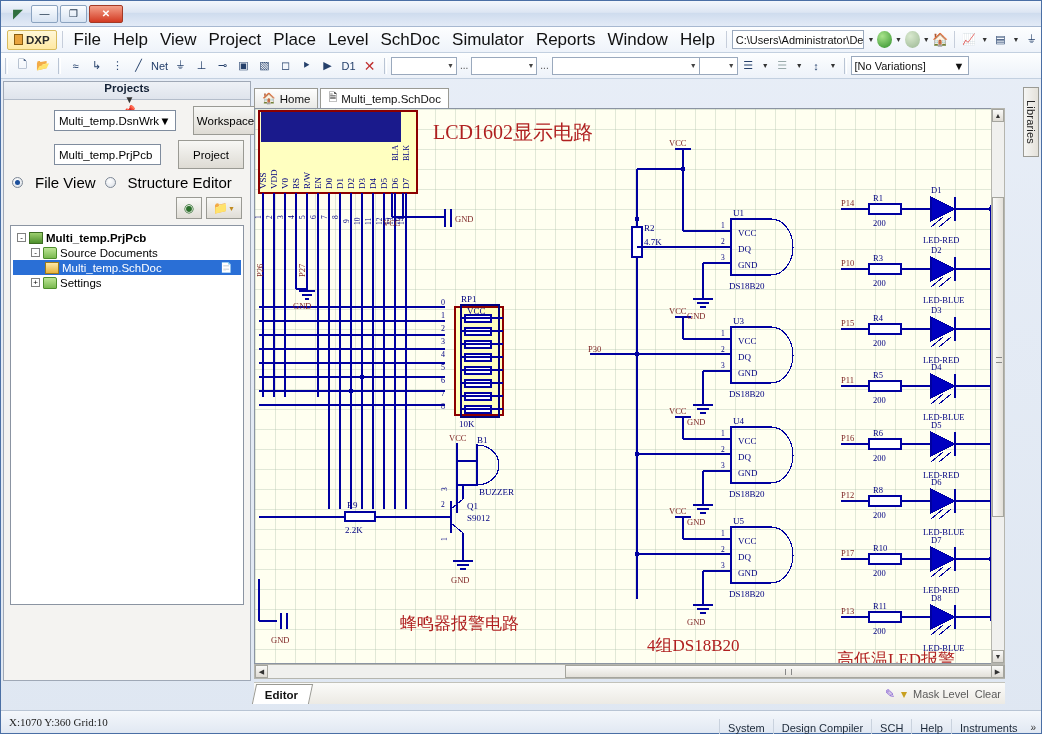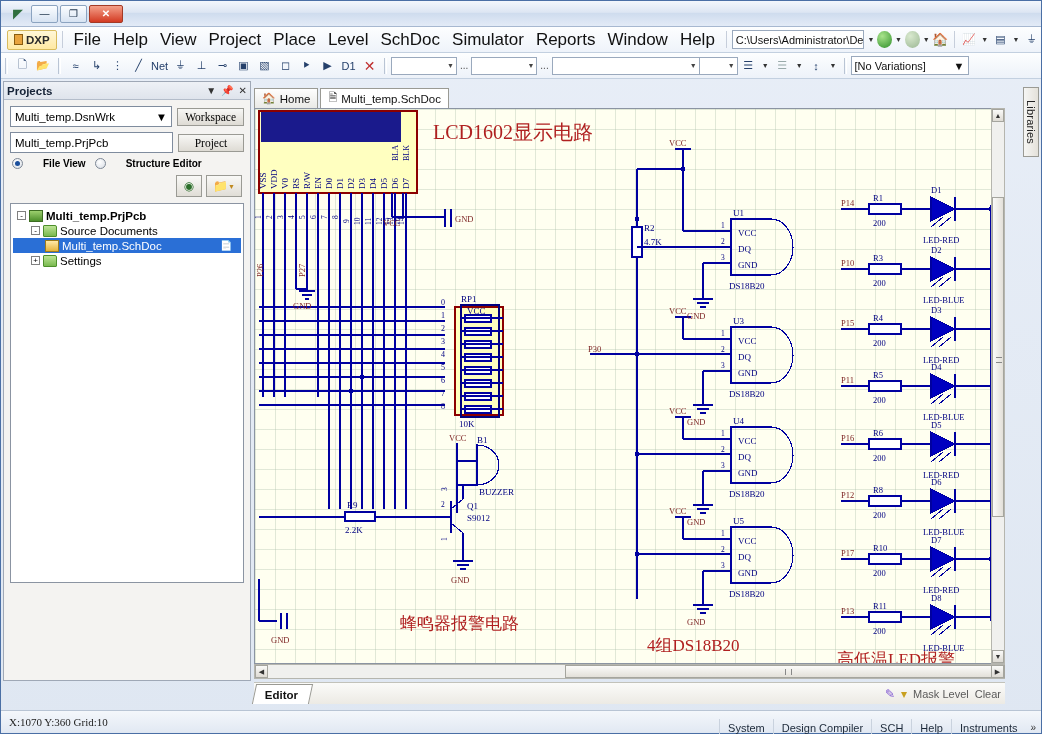--- a/index.html
+++ b/index.html
@@ -97,39 +97,39 @@
   }
 
   
   .panel {
     position:absolute; left:2px; top:80px; width:248px; height:600px;
     background:#f4f3f1; border:1px solid #9fa8b6;
   }
   .panel-head {
     height:18px; display:flex; align-items:center;
     background: linear-gradient(to bottom,#eef1f6,#dfe4ec);
-    border-bottom:1px solid #b4bdca; padding:0 3px;
+    border-bottom:1px solid #b4bdca; padding:0 3px;flex-direction:column;
   }
   .panel-title { font-weight:bold; font-size:11.5px; color:#152236; flex:1; }
   .panel-head span.ph-ico { font-size:10px; color:#333; margin-left:5px; }
   .panel-body { padding:6px; }
-  .row { display:flex; align-items:center; gap:5px; margin-bottom:5px; }
+  .row { display:flex; align-items:center; gap:17px; margin-bottom:5px;margin-left:44px; }
   .field {
     flex:1; height:21px; border:1px solid #7f8c9e; background:#fff;
     display:flex; align-items:center; padding:0 4px; font-size:11.5px; color:#000;
   }
   .field .fval { flex:1; white-space:nowrap; overflow:hidden; }
   .btn3d {
-    height:18px; min-width:66px; padding:0 7px;
+    height:29px; min-width:66px; padding:0 7px;
     background: linear-gradient(to bottom,#f7f7f5,#dedbd4);
     border:1px solid #9a9a94; font-size:11.5px; color:#000;
-    display:flex;align-items:center;justify-content:center;font-family:Liberation Serif, serif;
+    display:flex;align-items:center;justify-content:center;
   }
   .radios { display:flex; align-items:center; gap:9px; margin: 4px 0 6px 2px; }
-  .radio { display:flex; align-items:center; gap:20px; font-size:10px; color:#000;font-weight:bold; }
+  .radio { display:flex; align-items:center; gap:12px; font-size:15px; color:#000; }
   .rdot {
     width:11px;height:11px;border-radius:50%;border:1px solid #7d8795;
     background: radial-gradient(circle at 40% 35%, #ffffff, #d8dde5);
     display:flex;align-items:center;justify-content:center;
   }
   .rdot.on::after { content:""; width:5px;height:5px;border-radius:50%;background:#1b4f9c; }
   .panel-tools { display:flex; justify-content:flex-end; gap:4px; margin: 2px 2px 6px 0; }
   .pt-btn {
     width:26px;height:22px; border:1px solid #9a9a94;
     background: linear-gradient(to bottom,#f9f9f7,#e0ddd6);

